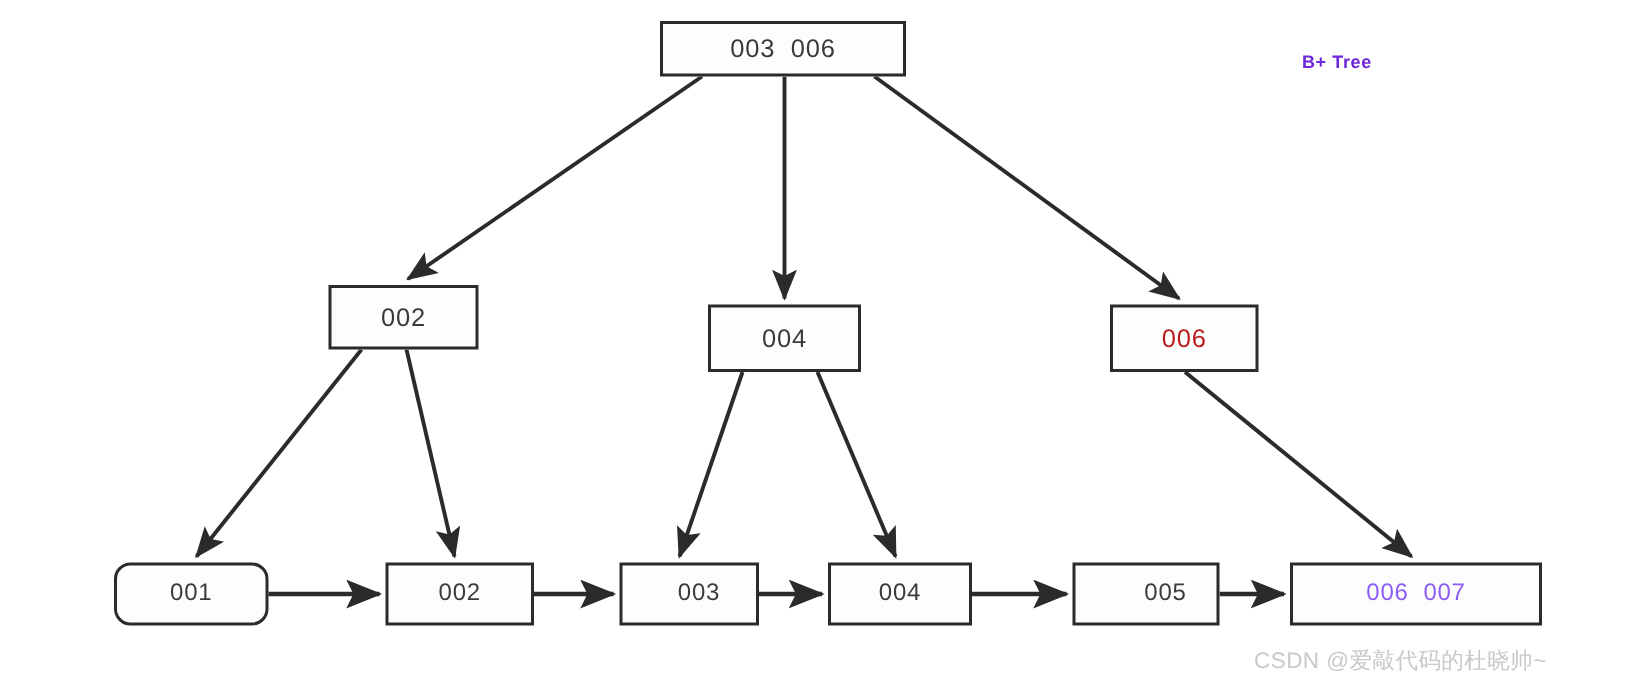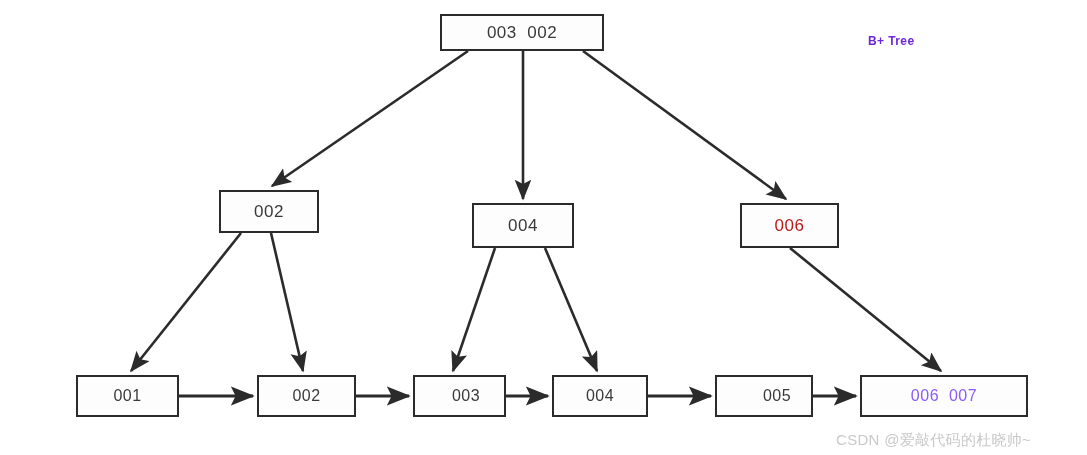--- a/index.html
+++ b/index.html
@@ -82,25 +82,25 @@
     <g id="leaf-links">
         <line x1="179" y1="396" x2="253" y2="396" stroke="#2b2b2b" stroke-width="3" marker-end="url(#arrowhead)"></line>
         <line x1="356" y1="396" x2="409" y2="396" stroke="#2b2b2b" stroke-width="3" marker-end="url(#arrowhead)"></line>
         <line x1="506" y1="396" x2="548" y2="396" stroke="#2b2b2b" stroke-width="3" marker-end="url(#arrowhead)"></line>
         <line x1="648" y1="396" x2="711" y2="396" stroke="#2b2b2b" stroke-width="3" marker-end="url(#arrowhead)"></line>
         <line x1="813" y1="396" x2="856" y2="396" stroke="#2b2b2b" stroke-width="3" marker-end="url(#arrowhead)"></line>
       </g>
   </svg>
 
   <div id="nodes-layer">
-      <div class="node" style="left: 440px; top: 14px; width: 164px; height: 37px; border-color: rgb(43, 43, 43); color: rgb(58, 58, 58);">003  002</div>
+      <div class="node" style="left: 440px; top: 14px; width: 164px; height: 37px; border-color: rgb(43, 43, 43); color: rgb(58, 58, 58);">003  006</div>
       <div class="node" style="left: 219px; top: 190px; width: 100px; height: 43px; border-color: rgb(43, 43, 43); color: rgb(58, 58, 58);">002</div>
       <div class="node" style="left: 472px; top: 203px; width: 102px; height: 45px; border-color: rgb(43, 43, 43); color: rgb(58, 58, 58);">004</div>
       <div class="node" style="left: 740px; top: 203px; width: 99px; height: 45px; border-color: rgb(43, 43, 43); color: #b91c1c;">006</div>
-      <div class="node node-leaf" style="left: 76px; top: 375px; width: 103px; height: 42px; border-color: rgb(43, 43, 43); color: rgb(58, 58, 58);">001</div>
+      <div class="node node-leaf" style="left: 76px; top: 375px; width: 103px; height: 42px; border-color: rgb(43, 43, 43); color: rgb(58, 58, 58); border-radius: 11px;">001</div>
       <div class="node node-leaf" style="left: 257px; top: 375px; width: 99px; height: 42px; border-color: rgb(43, 43, 43); color: rgb(58, 58, 58);">002</div>
       <div class="node node-leaf" style="left: 413px; top: 375px; width: 93px; height: 42px; border-color: rgb(43, 43, 43); color: rgb(58, 58, 58); padding-left: 13px;">003</div>
       <div class="node node-leaf" style="left: 552px; top: 375px; width: 96px; height: 42px; border-color: rgb(43, 43, 43); color: rgb(58, 58, 58);">004</div>
       <div class="node node-leaf" style="left: 715px; top: 375px; width: 98px; height: 42px; border-color: rgb(43, 43, 43); color: rgb(58, 58, 58); padding-left: 26px;">005</div>
       <div class="node node-leaf" style="left: 860px; top: 375px; width: 168px; height: 42px; border-color: rgb(43, 43, 43); color: #8b5cf6;">006  007</div>
     </div>
 
   <div class="diagram-title" style="left: 868px; top: 34px;">B+ Tree</div>
 
   <div class="watermark" style="left: 836px; top: 431px; color: rgb(201, 201, 201);">CSDN @爱敲代码的杜晓帅~</div>

